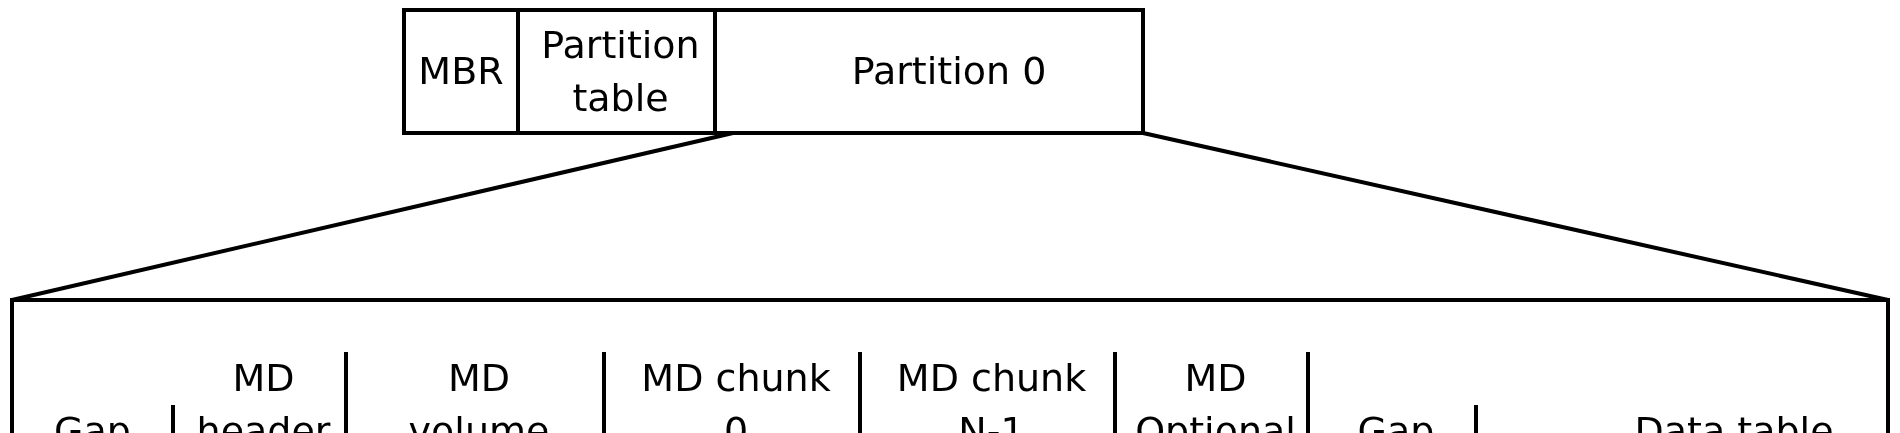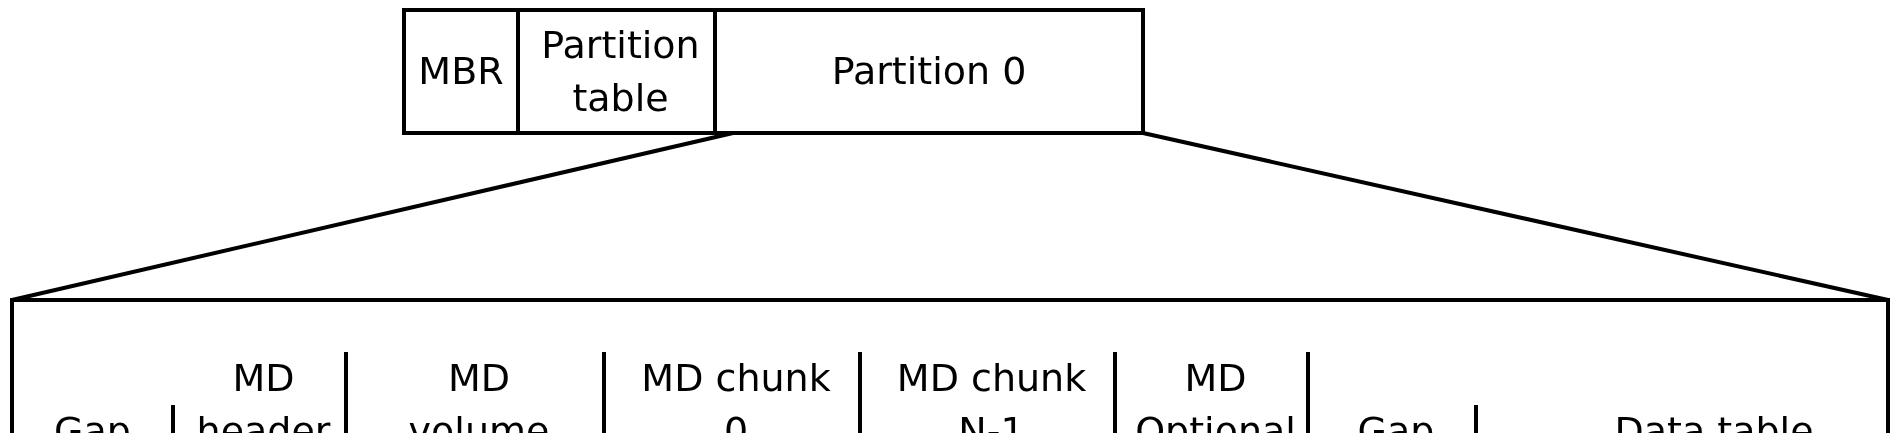--- a/index.html
+++ b/index.html
@@ -49,20 +49,21 @@
     box-sizing: border-box;
     flex: 0 0 auto;
     border-right: 4px solid #000000;
     display: flex;
     align-items: center;
     justify-content: center;
     overflow: hidden;
   }
   .cell:last-child {
     border-right: none;
+    margin-left: 20px;
   }
   .lbl {
     display: block;
     text-align: center;
     white-space: pre-line;
     font-size: 38px;
     line-height: 53px;
   }
 </style>
 </head>

